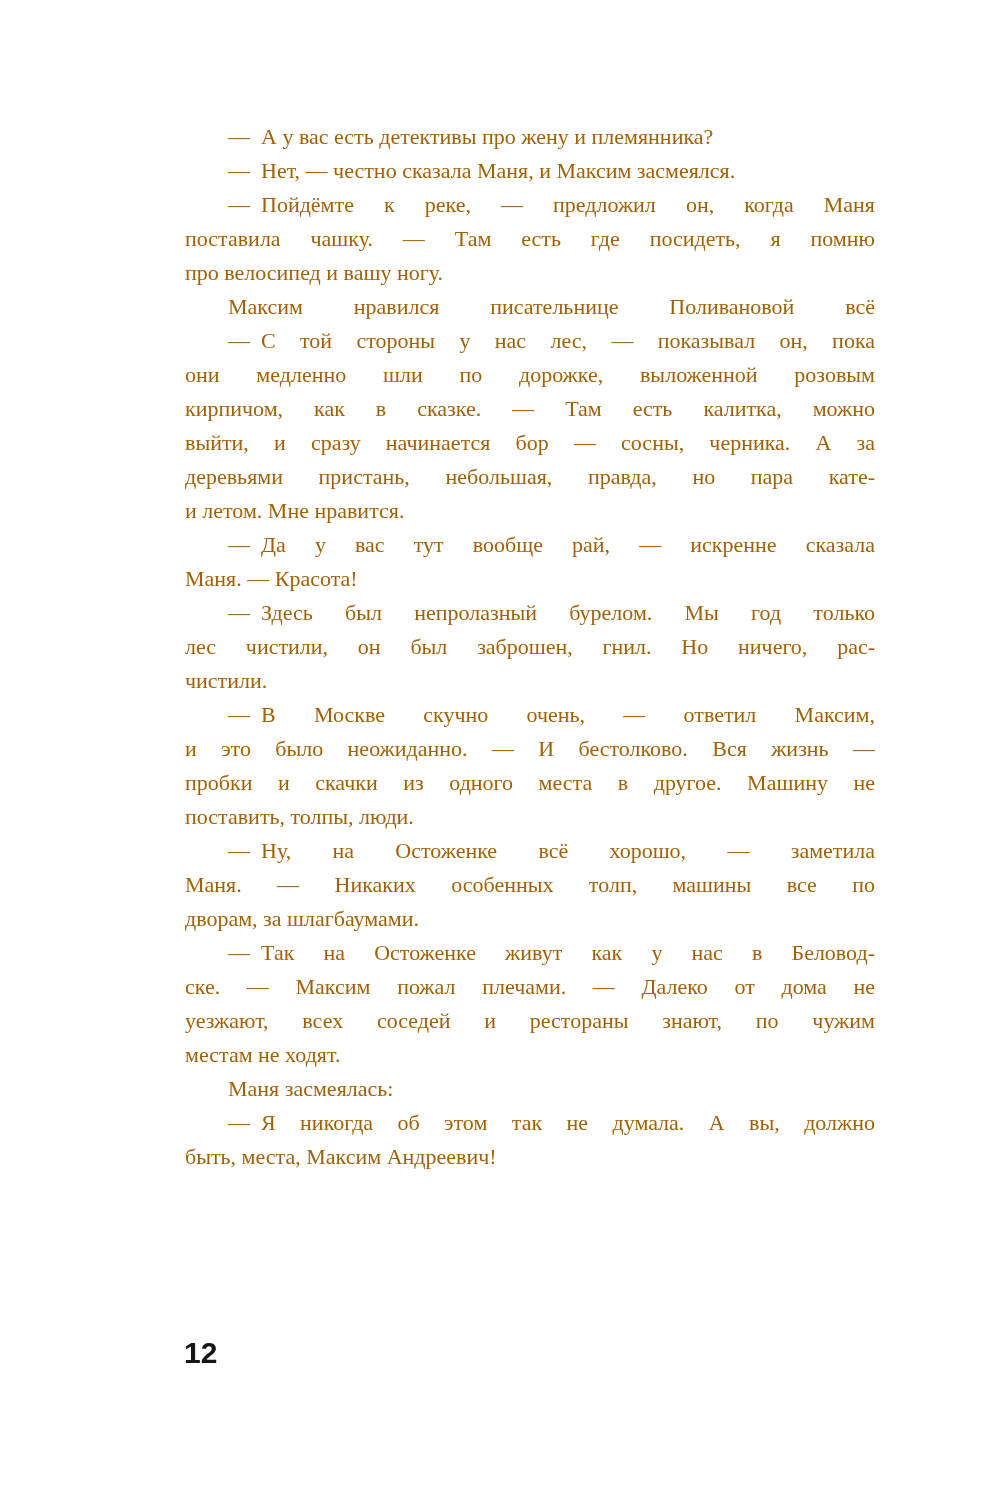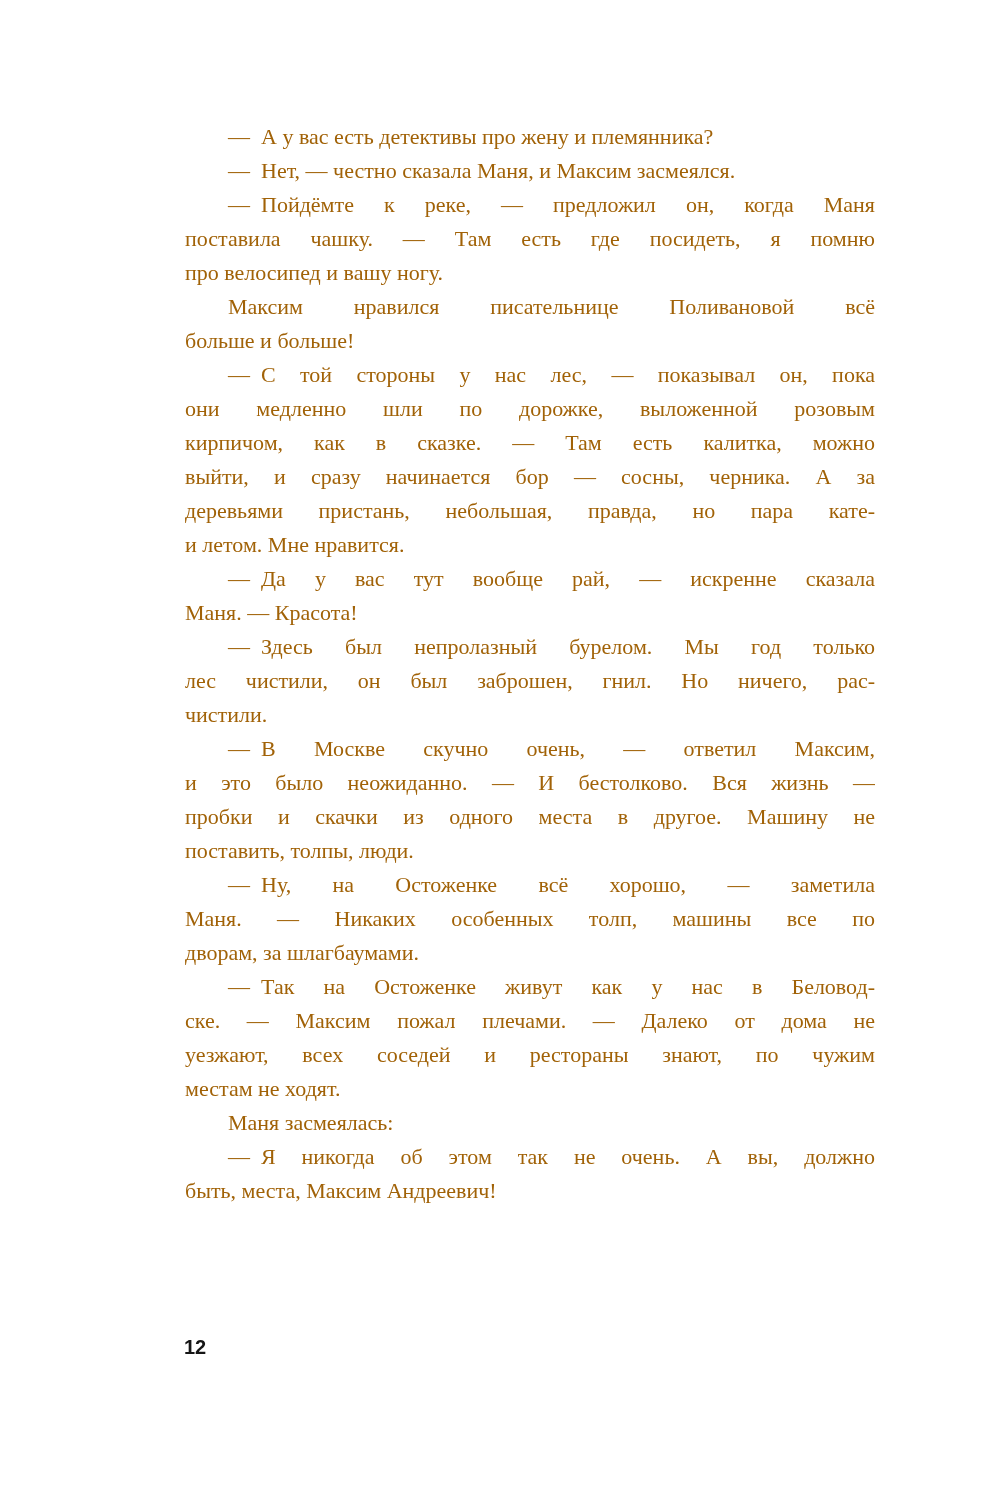--- a/index.html
+++ b/index.html
@@ -32,21 +32,21 @@
     overflow: hidden;
   }
   .line.last { text-align-last: left; }
   .line.first { text-indent: 43px; }
   .page-number {
     position: absolute;
     left: 184px;
     top: 1336px;
     font-family: "Liberation Sans", sans-serif;
     font-weight: bold;
-    font-size: 20px;
+    font-size: 30px;
     color: #151515;
   }
 </style>
 </head>
 <body>
 
 <div class="page">
   <div class="text-block" id="text-block">
       <div class="paragraph">
         <div class="line first last">— А у вас есть детективы про жену и племянника?</div>
@@ -54,21 +54,20 @@
       <div class="paragraph">
         <div class="line first last">— Нет, — честно сказала Маня, и Максим засмеялся.</div>
       </div>
       <div class="paragraph">
         <div class="line first">— Пойдёмте к реке, — предложил он, когда Маня</div>
         <div class="line">поставила чашку. — Там есть где посидеть, я помню</div>
         <div class="line last">про велосипед и вашу ногу.</div>
       </div>
       <div class="paragraph">
         <div class="line first">Максим нравился писательнице Поливановой всё</div>
-        <div class="line last">больше и больше!</div>
       </div>
       <div class="paragraph">
         <div class="line first">— С той стороны у нас лес, — показывал он, пока</div>
         <div class="line">они медленно шли по дорожке, выложенной розовым</div>
         <div class="line">кирпичом, как в сказке. — Там есть калитка, можно</div>
         <div class="line">выйти, и сразу начинается бор — сосны, черника. А за</div>
         <div class="line">деревьями пристань, небольшая, правда, но пара кате-</div>
         <div class="line last">и летом. Мне нравится.</div>
       </div>
       <div class="paragraph">
@@ -94,18 +93,18 @@
       <div class="paragraph">
         <div class="line first">— Так на Остоженке живут как у нас в Беловод-</div>
         <div class="line">ске. — Максим пожал плечами. — Далеко от дома не</div>
         <div class="line">уезжают, всех соседей и рестораны знают, по чужим</div>
         <div class="line last">местам не ходят.</div>
       </div>
       <div class="paragraph">
         <div class="line first last">Маня засмеялась:</div>
       </div>
       <div class="paragraph">
-        <div class="line first">— Я никогда об этом так не очень. А вы, должно</div>
+        <div class="line first">— Я никогда об этом так не думала. А вы, должно</div>
         <div class="line last">быть, места, Максим Андреевич!</div>
       </div>
     </div>
   <div class="page-number">12</div>
 </div>
 
 </body></html>

